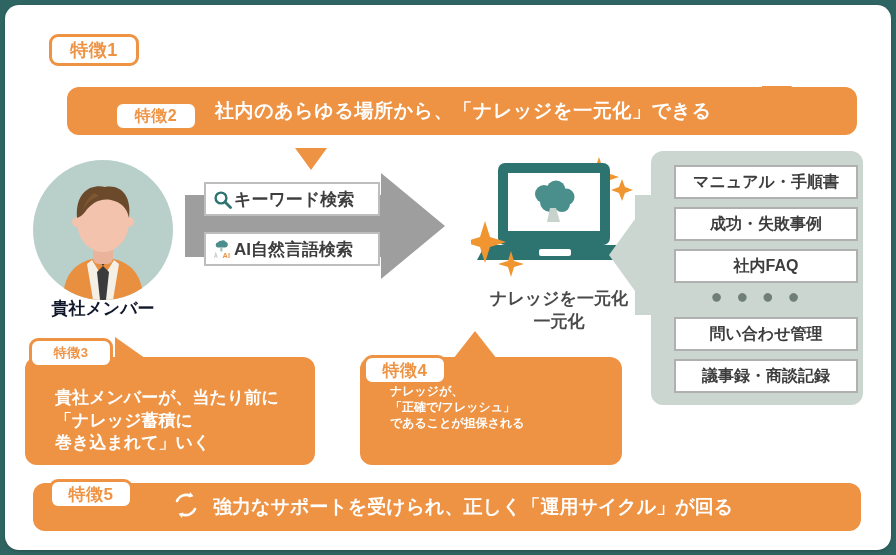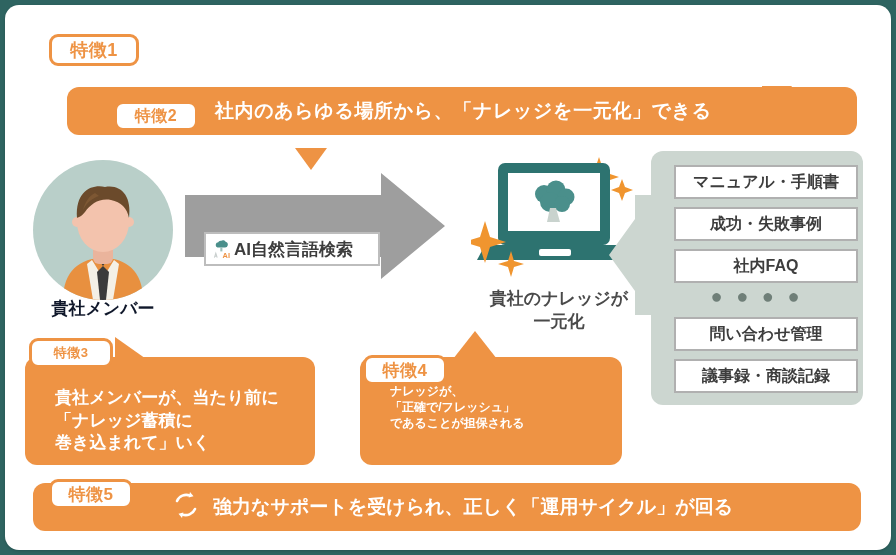--- a/index.html
+++ b/index.html
@@ -160,20 +160,29 @@
     </div>
   </div>
   <div id="avatar-label">貴社メンバー</div>
 
   <div class="abs" id="gray-arrow">
     <svg width="260" height="106" viewBox="0 0 260 106">
       <path d="M0 22 L196 22 L196 0 L260 53 L196 106 L196 84 L0 84 Z" fill="#9e9e9e"></path>
     </svg>
   </div>
 
+  <div class="searchbox" id="search1">
+    <span class="sicon">
+      <svg width="19" height="19" viewBox="0 0 19 19">
+        <circle cx="8" cy="8" r="5.4" fill="none" stroke="#2d7370" stroke-width="2.4"></circle>
+        <line x1="12" y1="12" x2="17.5" y2="17.5" stroke="#2d7370" stroke-width="2.8" stroke-linecap="round"></line>
+      </svg>
+    </span>
+    <span class="nowrap">キーワード検索</span>
+  </div>
 
   <div class="searchbox" id="search2">
     <span class="sicon">
       <svg width="22" height="22" viewBox="0 0 22 22">
         <path d="M7 4.5 a3 3 0 0 1 3.2-1.8 a3 3 0 0 1 4.4 1.1 a2.7 2.7 0 0 1 2.1 3.6 a2.8 2.8 0 0 1-2.6 2.2 l-7.6 0 a2.9 2.9 0 0 1-0.5-5.1 Z" fill="#4a8f8b"></path>
         <rect x="9.3" y="9.2" width="2.1" height="4.2" fill="#9ec0bb"></rect>
         <path d="M3.4 19.6 l1.4-4.3 l1.4 4.3 M3.9 18.2 h1.8" stroke="#c9cfce" stroke-width="1.1" fill="none"></path>
         <text x="11.6" y="20" font-size="7.4" font-weight="bold" fill="#ee9344" font-family="Liberation Sans, sans-serif">AI</text>
       </svg>
     </span>
@@ -199,21 +208,21 @@
       </g>
 
       <path d="M14 90 L152 90 L160 105 L6 105 Z" fill="#2d7370"></path>
       <rect x="68" y="94" width="32" height="7" rx="2" fill="#ffffff"></rect>
 
       <path d="M14 66 L19 82 L35 87 L19 92 L14 108 L9 92 L-7 87 L9 82 Z" fill="#f0952f"></path>
       <path d="M40 96 L43 106 L53 109 L43 112 L40 122 L37 112 L27 109 L37 106 Z" fill="#f0952f"></path>
     </svg>
   </div>
   <div id="laptop-label">
-    <div>貴社のナレッジが</div>
+    <div>ナレッジを一元化</div>
     <div>一元化</div>
   </div>
 
   <div class="abs" id="panel-arrow">
     <svg width="56" height="120" viewBox="0 0 56 120">
       <path d="M56 0 L56 120 L26 120 L26 96 L0 60 L26 24 L26 0 Z" fill="#ccd6d0"></path>
     </svg>
   </div>
 
   <div class="abs" id="panel">

